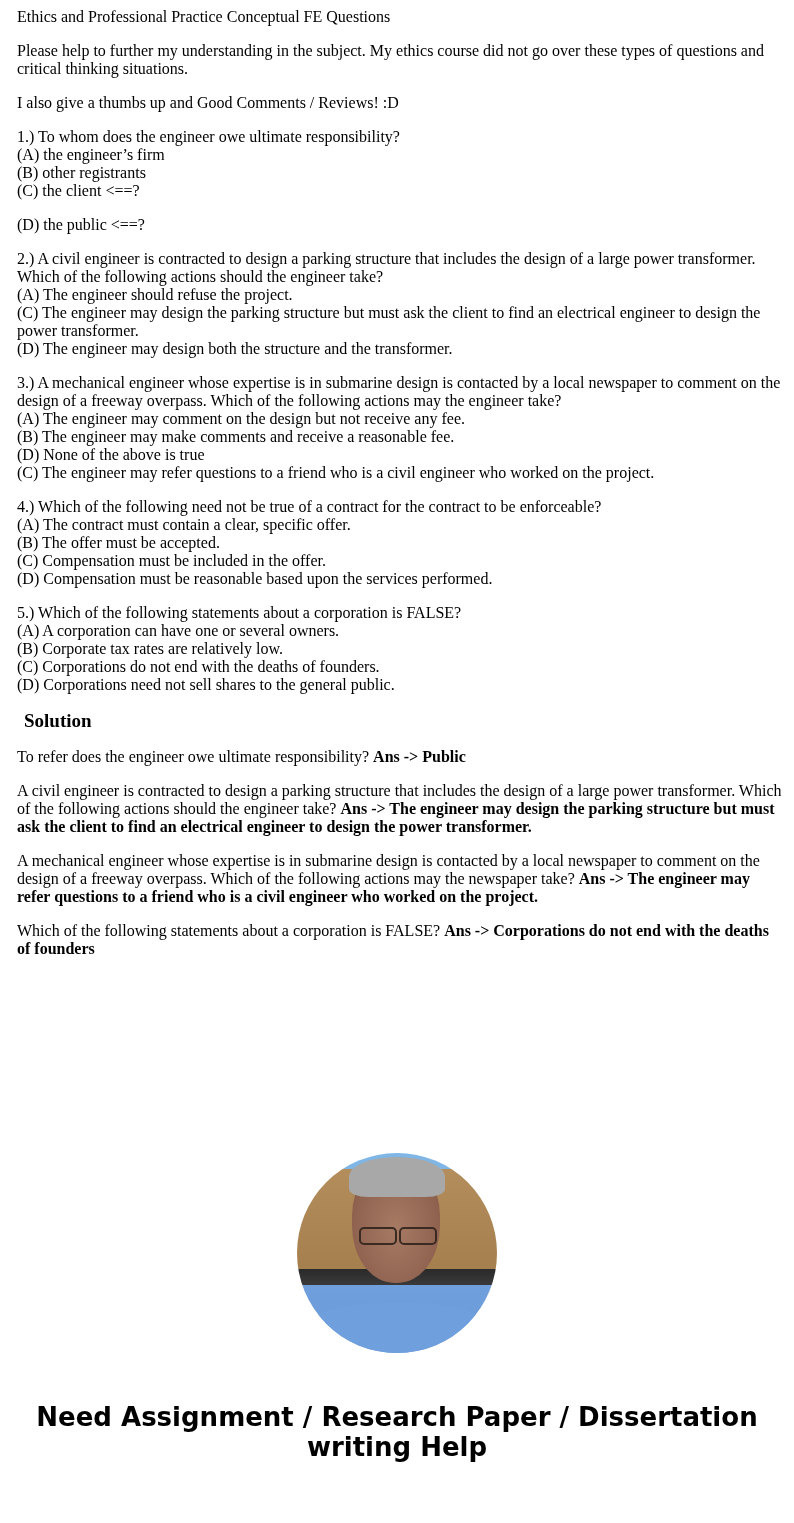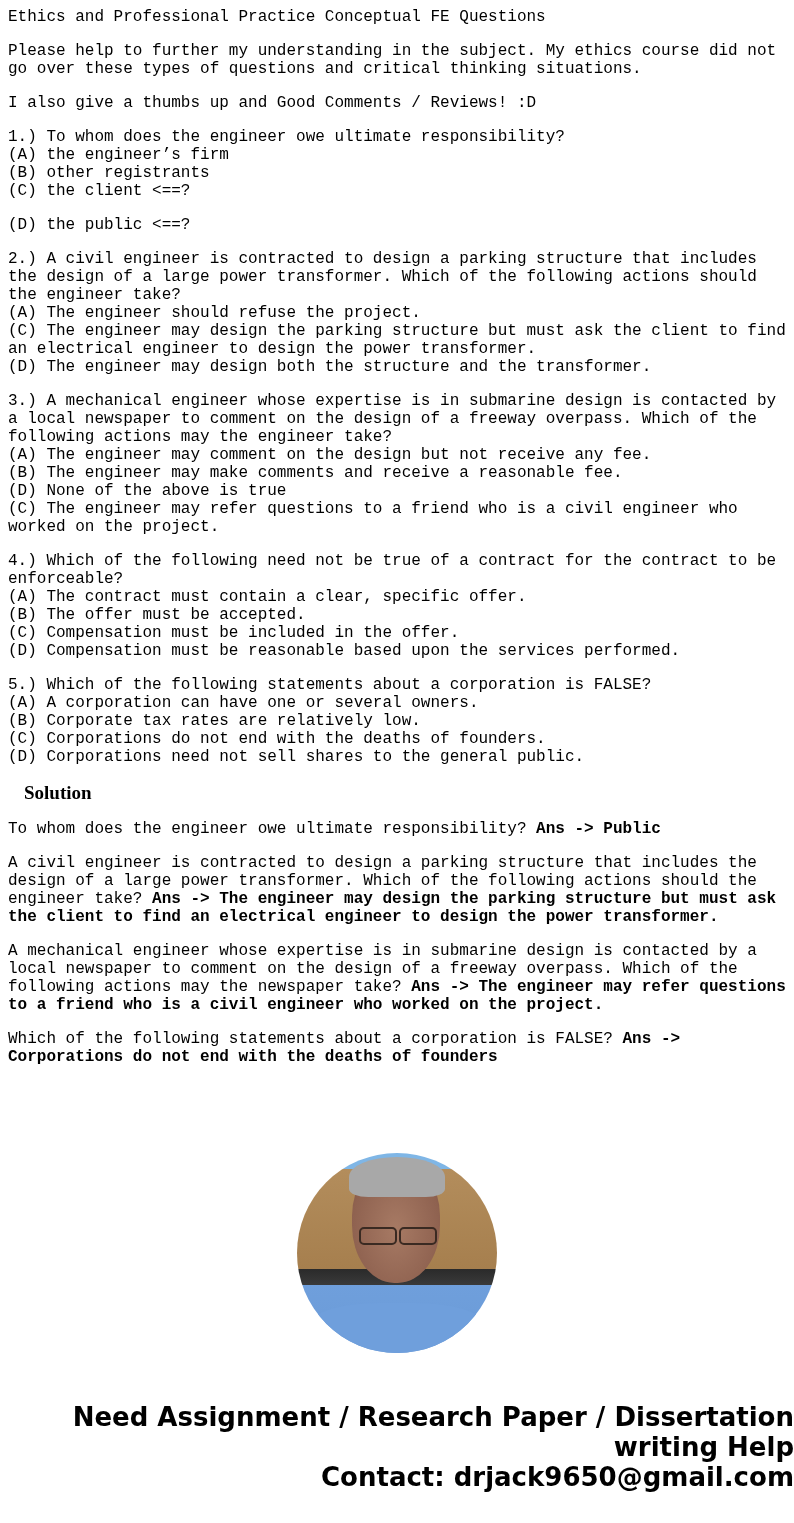--- a/index.html
+++ b/index.html
@@ -1,21 +1,21 @@
 <!DOCTYPE html>
 <html><head>
 <meta charset="utf-8">
 <style>
   html, body { margin: 0; padding: 0; background: #ffffff; }
   body {
     width: 794px; height: 1523px; overflow: hidden; position: relative;
     font-family: "Liberation Serif", serif; font-size: 16px; line-height: 18px; color: #000;
   }
   .content { position: absolute; left: 8px; top: 8px; width: 778px; }
-  p { margin: 0 0 16px 0; font-family: Liberation Mono, monospace; }
+  p { margin: 0 0 16px 9px; }
   .line { display: block; }
   h3 { font-size: 19px; font-weight: bold; margin: 0 0 16px 16px; line-height: 22px; }
   b { font-weight: bold; }
   .avatar {
     position: absolute; left: 297px; top: 1153px; width: 200px; height: 200px;
     border-radius: 50%; overflow: hidden;
     background: linear-gradient(180deg, #7fb6e6 0%, #7fb6e6 8%, #b38d5c 8%, #a67f4e 58%, #2a2a2a 58%, #3a3a3a 66%, #6f9fdc 66%, #6a9ad6 100%);
   }
   .face {
     position: absolute; left: 55px; top: 10px; width: 88px; height: 120px;
@@ -30,21 +30,21 @@
     position: absolute; left: 60px; top: 74px; width: 80px; height: 16px;
   }
   .glasses span {
     position: absolute; top: 0; width: 34px; height: 14px; border: 2px solid #3a2a22; border-radius: 5px;
   }
   .shirt {
     position: absolute; left: 10px; top: 150px; width: 180px; height: 60px;
     background: #6f9fdc; border-radius: 40% 40% 0 0;
   }
   .cta {
-    position: absolute; left: 0; top: 1402px; width: 794px; text-align: right;
+    position: absolute; left: 0; top: 1402px; width: 794px; text-align: center;
     font-family: "DejaVu Sans", sans-serif; font-weight: bold; font-size: 26px; line-height: 30px; color: #000;
   }
 </style>
 </head>
 <body>
 
 <div class="content">
   <p>Ethics and Professional Practice Conceptual FE Questions</p>
   <p>Please help to further my understanding in the subject. My ethics course did not go over these types of questions and critical thinking situations.</p>
   <p>I also give a thumbs up and Good Comments / Reviews! :D</p>
@@ -84,21 +84,21 @@
     <span class="line">5.) Which of the following statements about a corporation is FALSE?</span>
     <span class="line">(A) A corporation can have one or several owners.</span>
     <span class="line">(B) Corporate tax rates are relatively low.</span>
     <span class="line">(C) Corporations do not end with the deaths of founders.</span>
     <span class="line">(D) Corporations need not sell shares to the general public.</span>
   </p>
 
   <h3>Solution</h3>
 
   <p>
-    <span>To whom does the engineer owe ultimate responsibility? </span><b>Ans -&gt; Public</b>
+    <span>To refer does the engineer owe ultimate responsibility? </span><b>Ans -&gt; Public</b>
   </p>
   <p>
     <span>A civil engineer is contracted to design a parking structure that includes the design of a large power transformer. Which of the following actions should the engineer take? </span><b>Ans -&gt;  The engineer may design the parking structure but must ask the client to find an electrical engineer to design the power transformer.</b>
   </p>
   <p>
     <span>A mechanical engineer whose expertise is in submarine design is contacted by a local newspaper to comment on the design of a freeway overpass. Which of the following actions may the newspaper take? </span><b>Ans -&gt;  The engineer may refer questions to a friend who is a civil engineer who worked on the project.</b>
   </p>
   <p>
     <span>Which of the following statements about a corporation is FALSE? </span><b>Ans -&gt; Corporations do not end with the deaths of founders</b>
   </p>
@@ -110,14 +110,13 @@
   <div class="hair"></div>
   <div class="glasses">
     <span style="left:2px"></span>
       <span style="left:42px"></span>
   </div>
 </div>
 
 <div class="cta">
   <div>Need Assignment / Research Paper / Dissertation</div>
   <div>writing Help</div>
-  <div>Contact: drjack9650@gmail.com</div>
 </div>
 
 </body></html>

